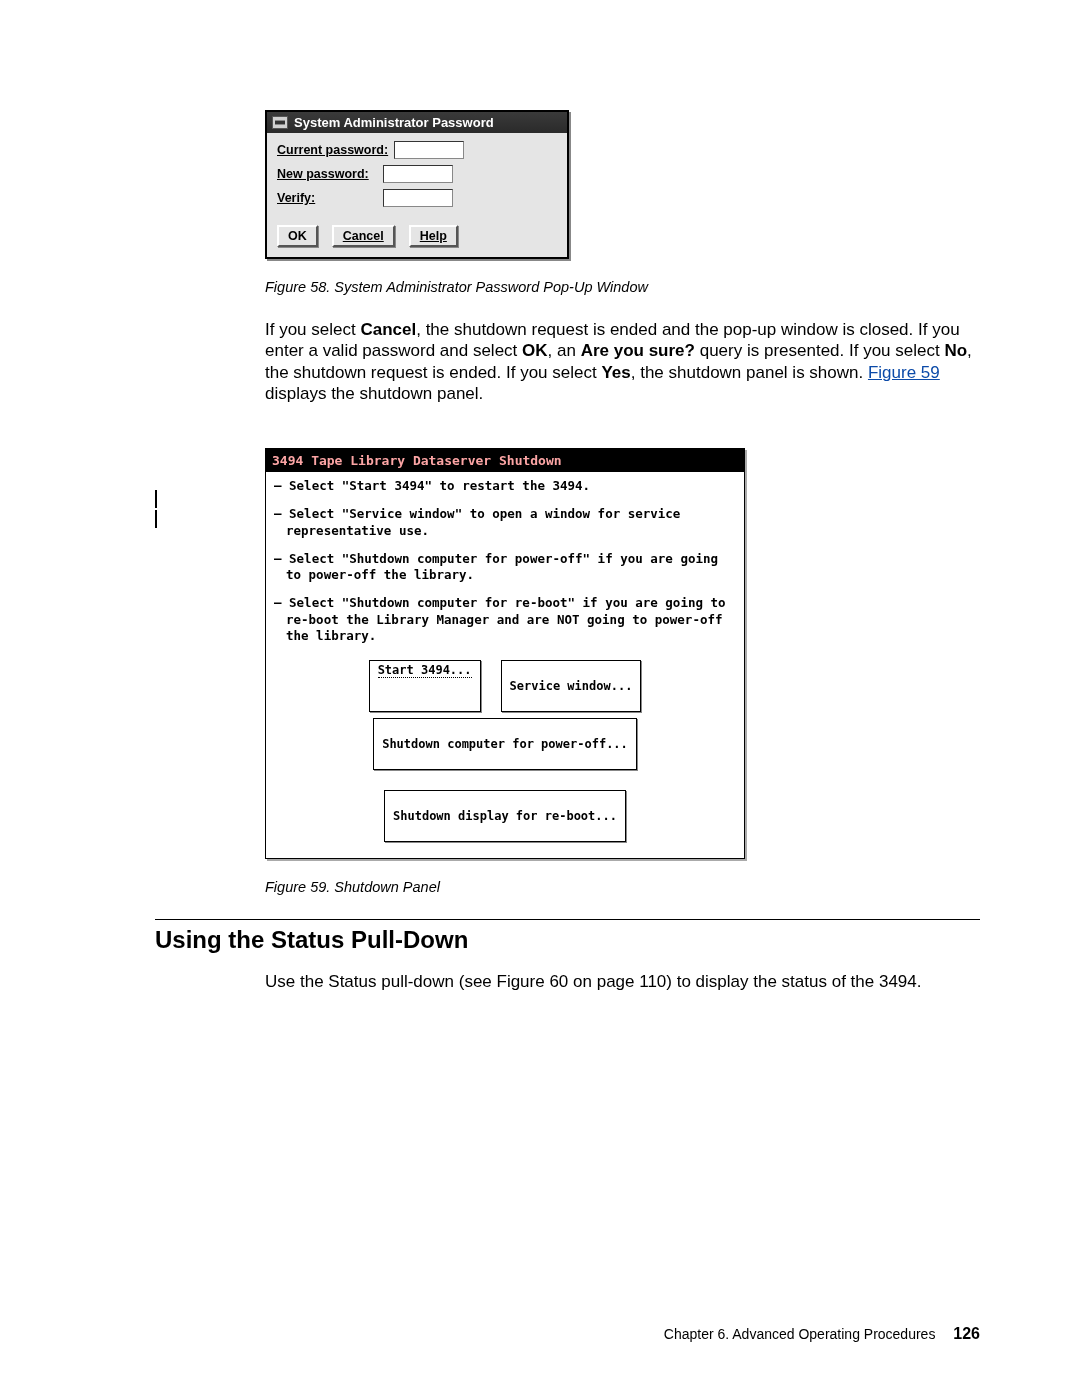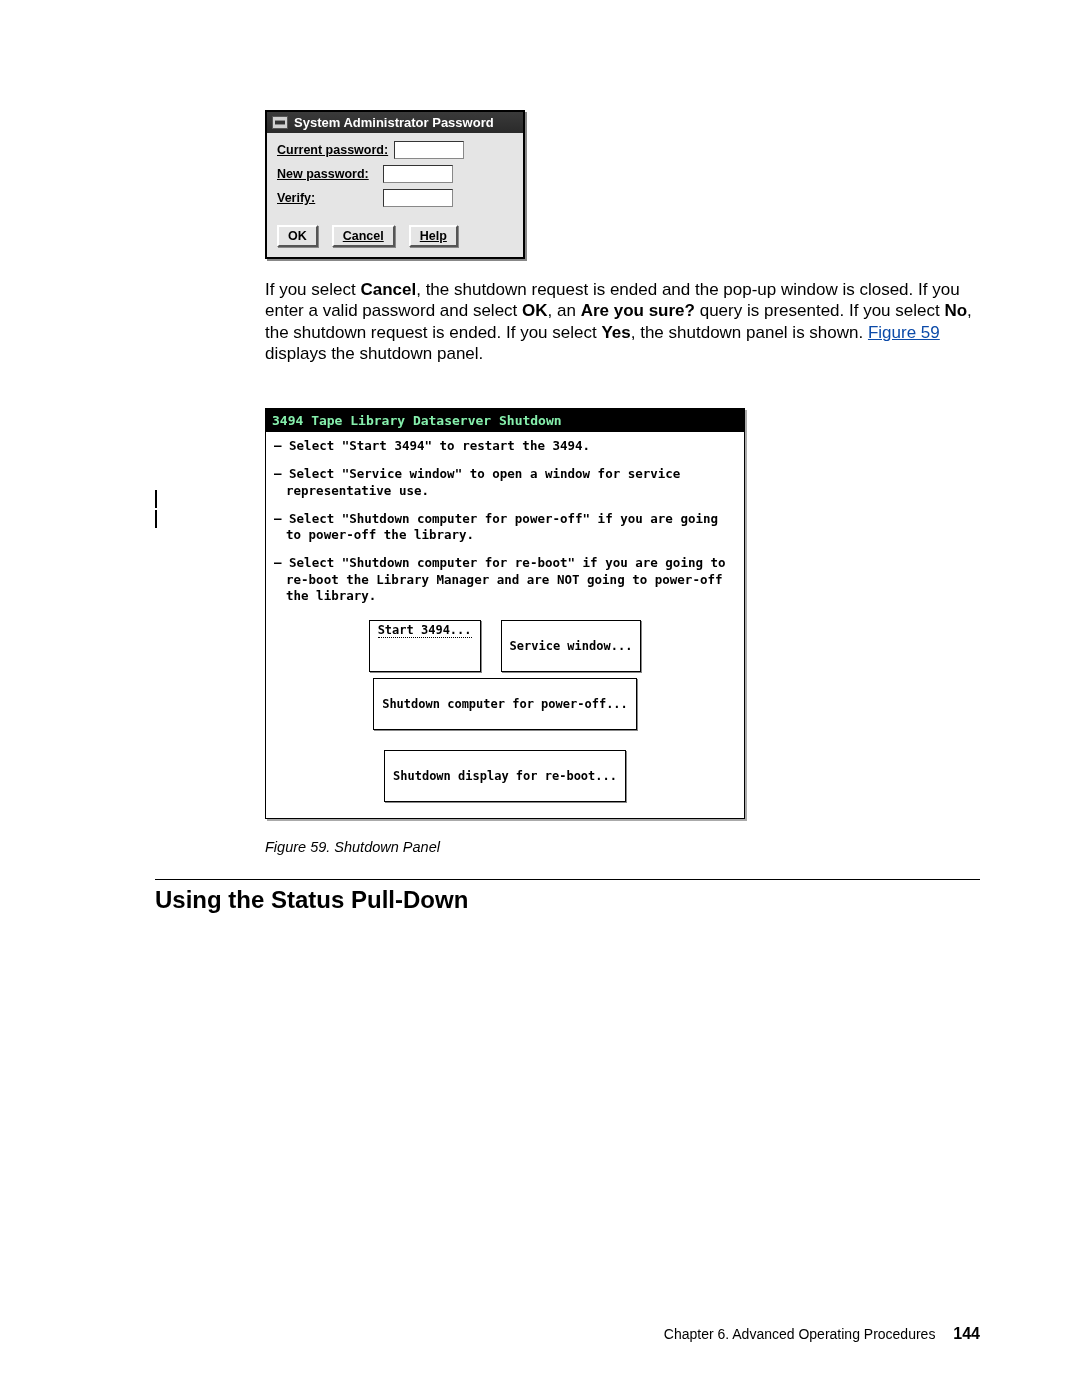--- a/index.html
+++ b/index.html
@@ -17,21 +17,21 @@
   .page {
     padding: 110px 100px 60px 155px;
     position: relative;
     height: 100%;
   }
   .content {
     margin-left: 110px;
   }
   
   .pw-dialog {
-    width: 260px;
+    width: 304px;
     border: 2px solid #000;
     background: #e5e5e5;
     box-shadow: 2px 2px 0 #888;
     margin-bottom: 20px;
   }
   .pw-titlebar {
     background: linear-gradient(#3a3a3a, #2a2a2a);
     color: #fff;
     font-weight: bold;
     font-size: 13px;
@@ -123,21 +123,21 @@
   
   .sd-dialog {
     width: 480px;
     border: 1.5px solid #000;
     background: #fff;
     margin-bottom: 20px;
     box-shadow: 2px 2px 0 #aaa;
   }
   .sd-title {
     background: #000;
-    color: #86efac;
+    color: #fca5a5;
     font-weight: bold;
     font-family: "Lucida Console", Monaco, monospace;
     font-size: 13px;
     padding: 4px 6px;
   }
   .sd-body {
     padding: 4px 8px 10px 8px;
     font-family: "Lucida Console", Monaco, monospace;
     font-size: 12.5px;
     font-weight: bold;
@@ -234,20 +234,21 @@
           <div class="pw-input"></div>
         </div>
         <div class="pw-buttons">
           <div class="pw-btn">OK</div>
           <div class="pw-btn def">Cancel</div>
           <div class="pw-btn def">Help</div>
         </div>
       </div>
     </div>
 
+    <div class="fig-caption">Figure 58. System Administrator Password Pop-Up Window</div>
 
     <p class="body-text">
       <span>If you select </span><b>Cancel</b><span>, the shutdown request is ended and the pop-up window is closed. If you enter a valid password and select </span><b>OK</b><span>, an </span><b>Are you sure?</b><span> query is presented. If you select </span><b>No</b><span>, the shutdown request is ended. If you select </span><b>Yes</b><span>, the shutdown panel is shown. </span><a href="#">Figure 59</a><span> displays the shutdown panel.</span>
     </p>
 
     <div class="sd-dialog">
       <div class="sd-title">3494 Tape Library Dataserver Shutdown</div>
       <div class="sd-body">
         <ul>
           <li>Select "Start 3494" to restart the 3494.</li>
@@ -264,19 +265,20 @@
           <div class="sd-btn">Shutdown display for re-boot...</div>
         </div>
       </div>
     </div>
 
     <div class="fig-caption">Figure 59. Shutdown Panel</div>
 
     <hr class="sec-rule">
     <h2 class="sec-head">Using the Status Pull-Down</h2>
 
+    <p class="body-text2">Use the Status pull-down (see Figure 60 on page 110) to display the status of the 3494.</p>
   </div>
 
   <div class="footer">
     <span>Chapter 6. Advanced Operating Procedures</span>
-    <span class="pg">144</span>
+    <span class="pg">126</span>
   </div>
 </div>
 
 </body></html>

